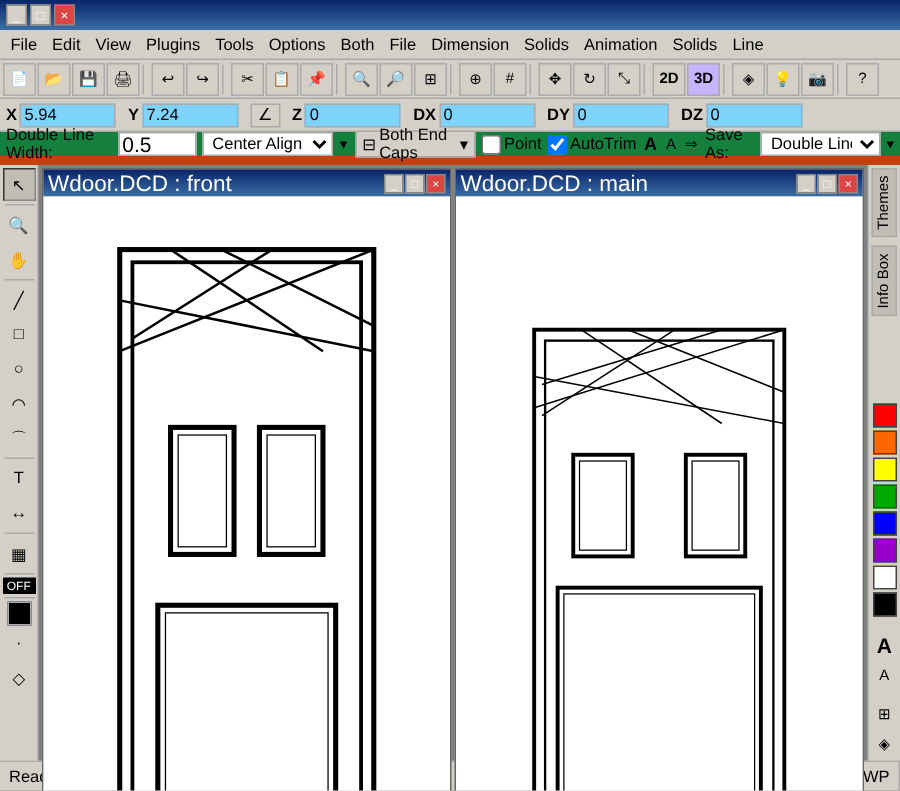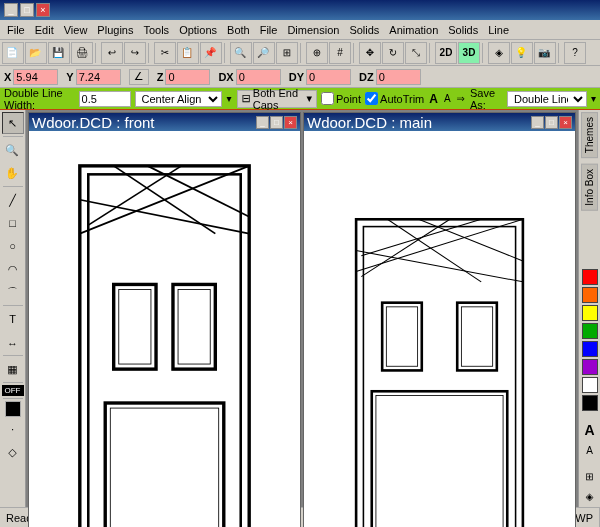--- a/index.html
+++ b/index.html
@@ -68,46 +68,46 @@
       display: flex;
       align-items: center;
       padding: 1px 4px;
       border-bottom: 1px solid #aaa;
       gap: 8px;
       font-size: 11px;
     }
     .coord-group { display: flex; align-items: center; gap: 2px; }
     .coord-label { font-weight: bold; font-size: 11px; }
     .coord-value {
-      background: #fca5a5;
+      background: #7dd3fc;
       border: 1px solid #aaa;
-      width: 45px;
+      width: 64px;
       height: 16px;
       font-size: 11px;
       padding: 0 2px;
     }
 
     
     #toolbar3 {
-      background: #84cc16;
+      background: #15803d;
       height: 22px;
       display: flex;
       align-items: center;
       padding: 1px 4px;
-      border-bottom: 1px solid #c2410c;
+      border-bottom: 6px solid #c2410c;
       gap: 4px;
       font-size: 11px;
     }
     .dl-label { font-size: 11px; }
     .dl-value {
       background: white;
       border: 1px solid #aaa;
       width: 52px;
       height: 16px;
-      font-size: 11px;
+      font-size: 14px;
       padding: 0 2px;
     }
     .dl-select {
       background: white;
       border: 1px solid #aaa;
       height: 16px;
       font-size: 11px;
       padding: 0 2px;
     }
     .dl-checkbox-group { display: flex; align-items: center; gap: 2px; }
@@ -303,21 +303,21 @@
   <div class="tb-btn">⊞</div>
   <div class="tb-sep"></div>
   <div class="tb-btn">⊕</div>
   <div class="tb-btn">#</div>
   <div class="tb-sep"></div>
   <div class="tb-btn">✥</div>
   <div class="tb-btn">↻</div>
   <div class="tb-btn">⤡</div>
   <div class="tb-sep"></div>
   <div class="tb-btn" style="font-weight:bold;font-size:10px;">2D</div>
-  <div class="tb-btn" style="font-weight:bold;font-size:10px;background:#86efac;">3D</div>
+  <div class="tb-btn" style="font-weight:bold;font-size:10px;background:#c4b5fd;">3D</div>
   <div class="tb-sep"></div>
   <div class="tb-btn">◈</div>
   <div class="tb-btn">💡</div>
   <div class="tb-btn">📷</div>
   <div class="tb-sep"></div>
   <div class="tb-btn">?</div>
 </div>
 
 <div id="toolbar2">
   <div class="coord-group">

